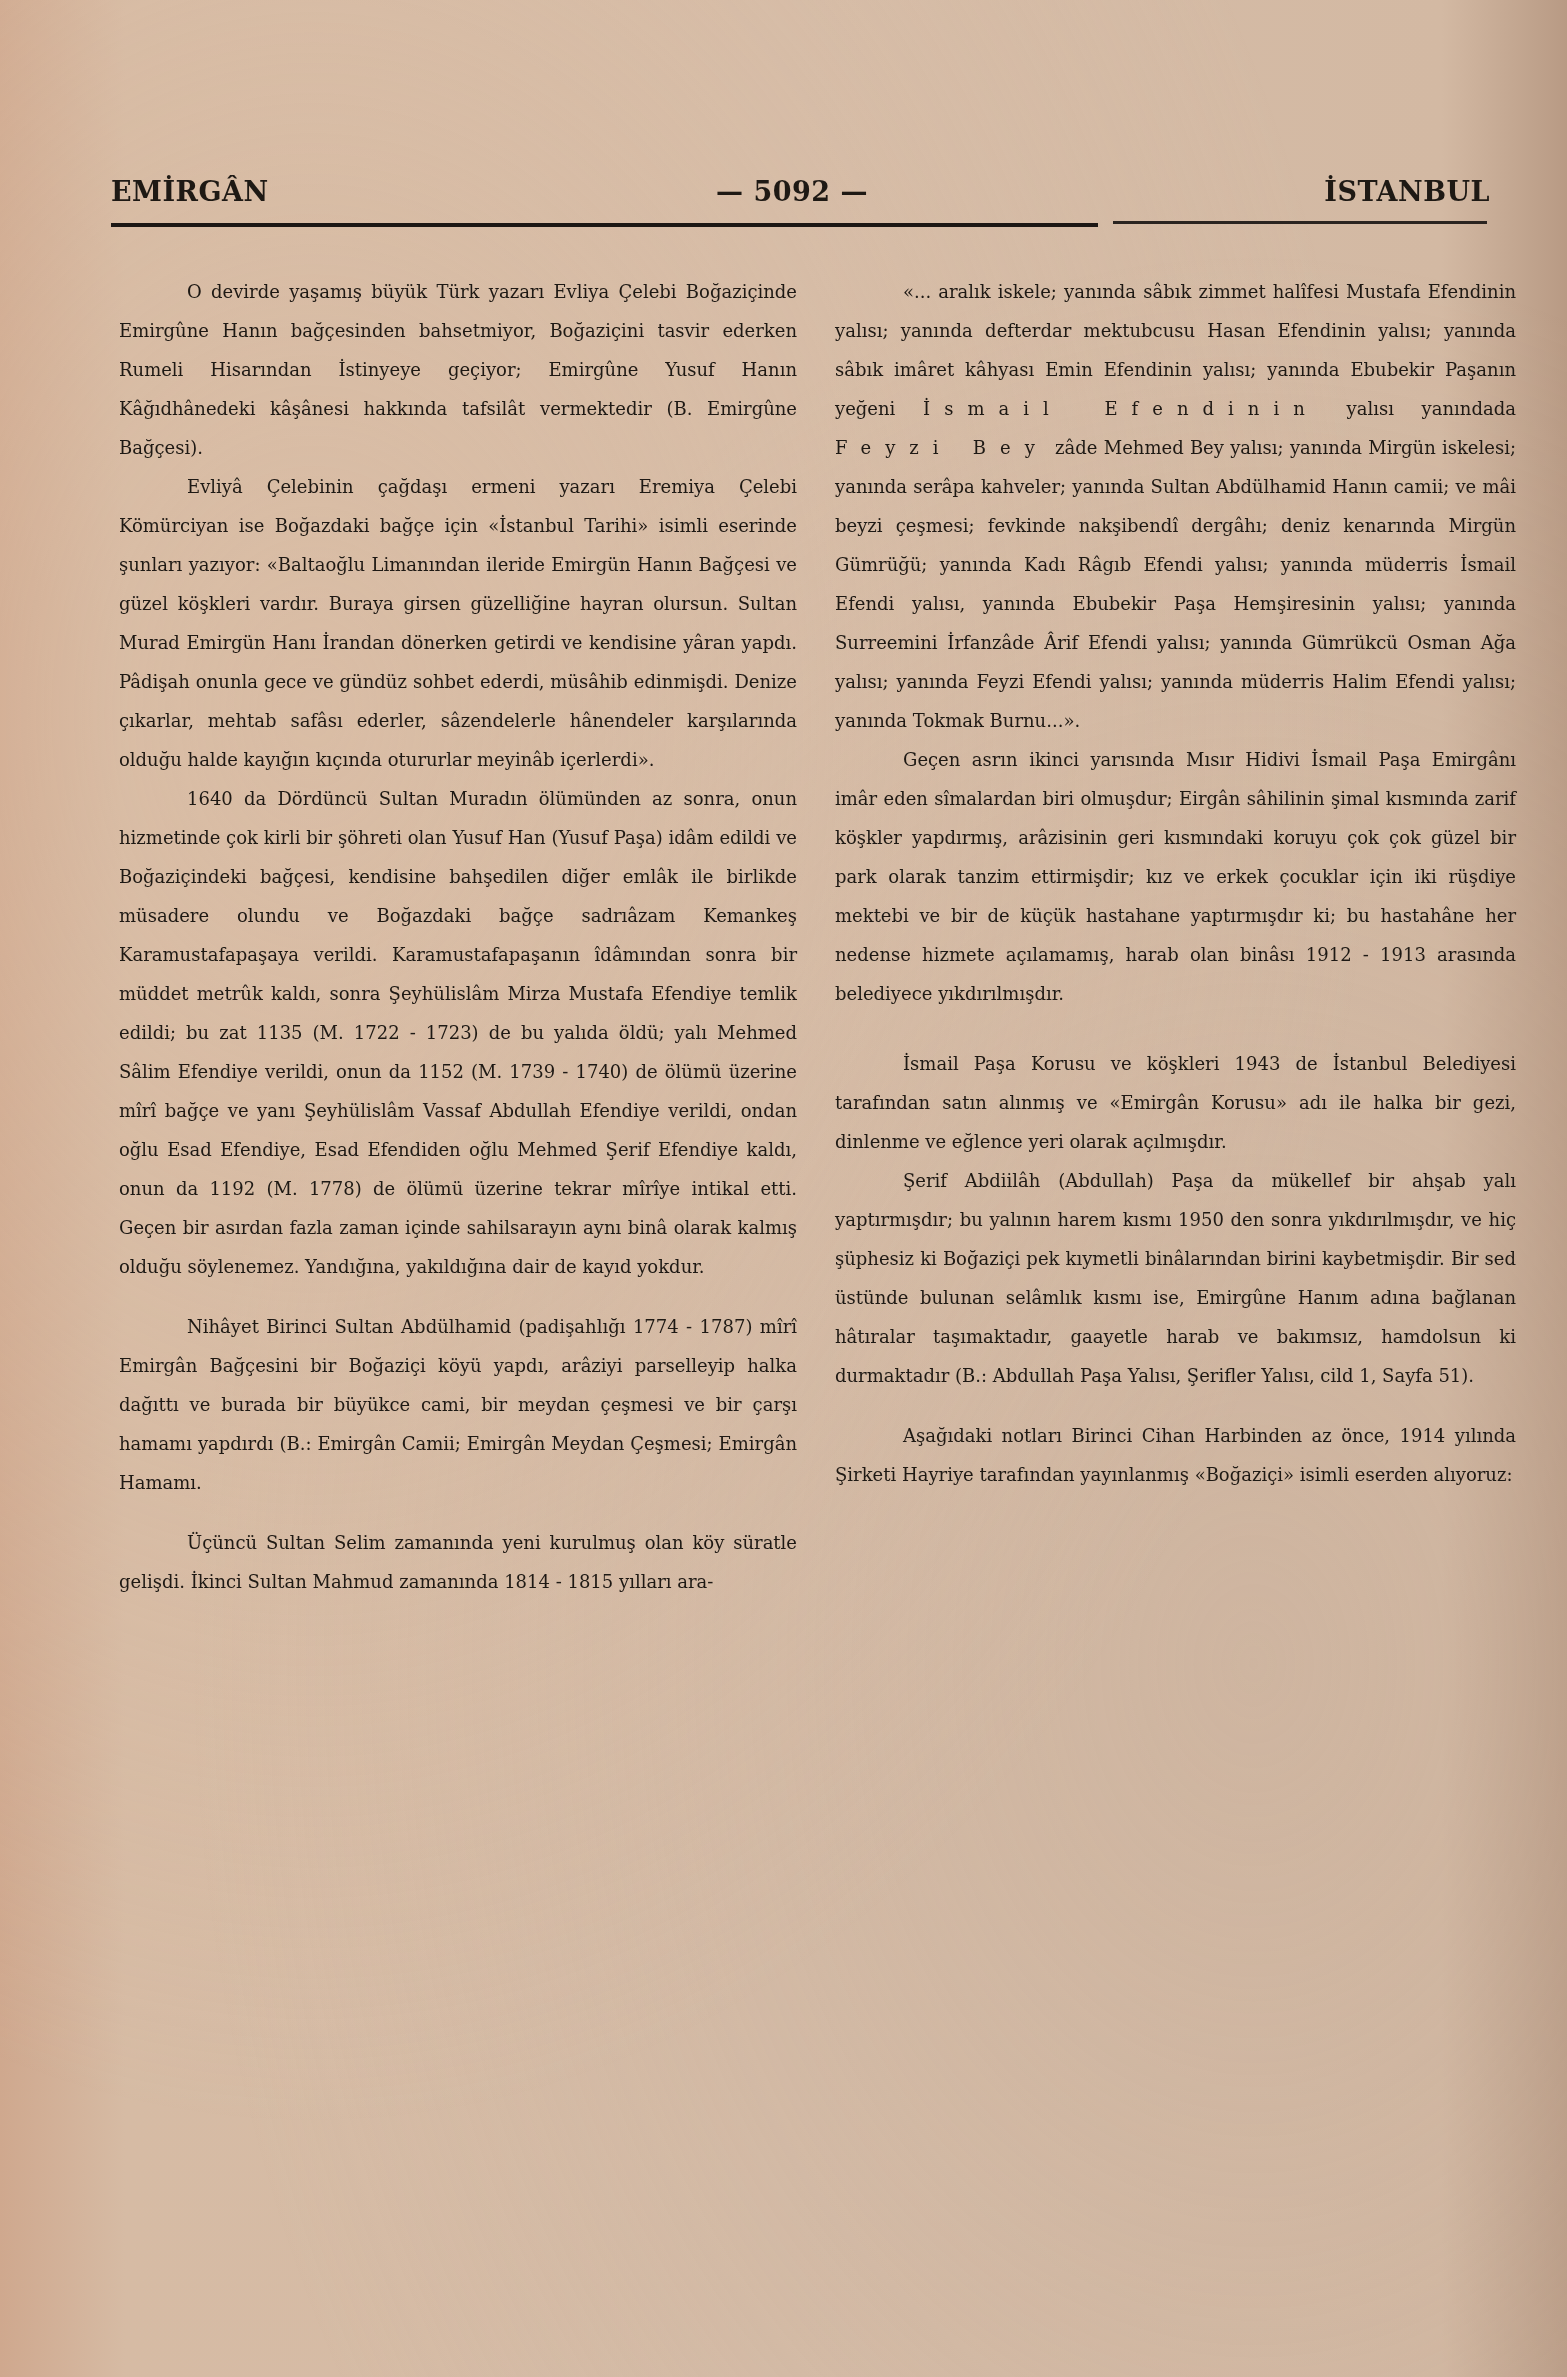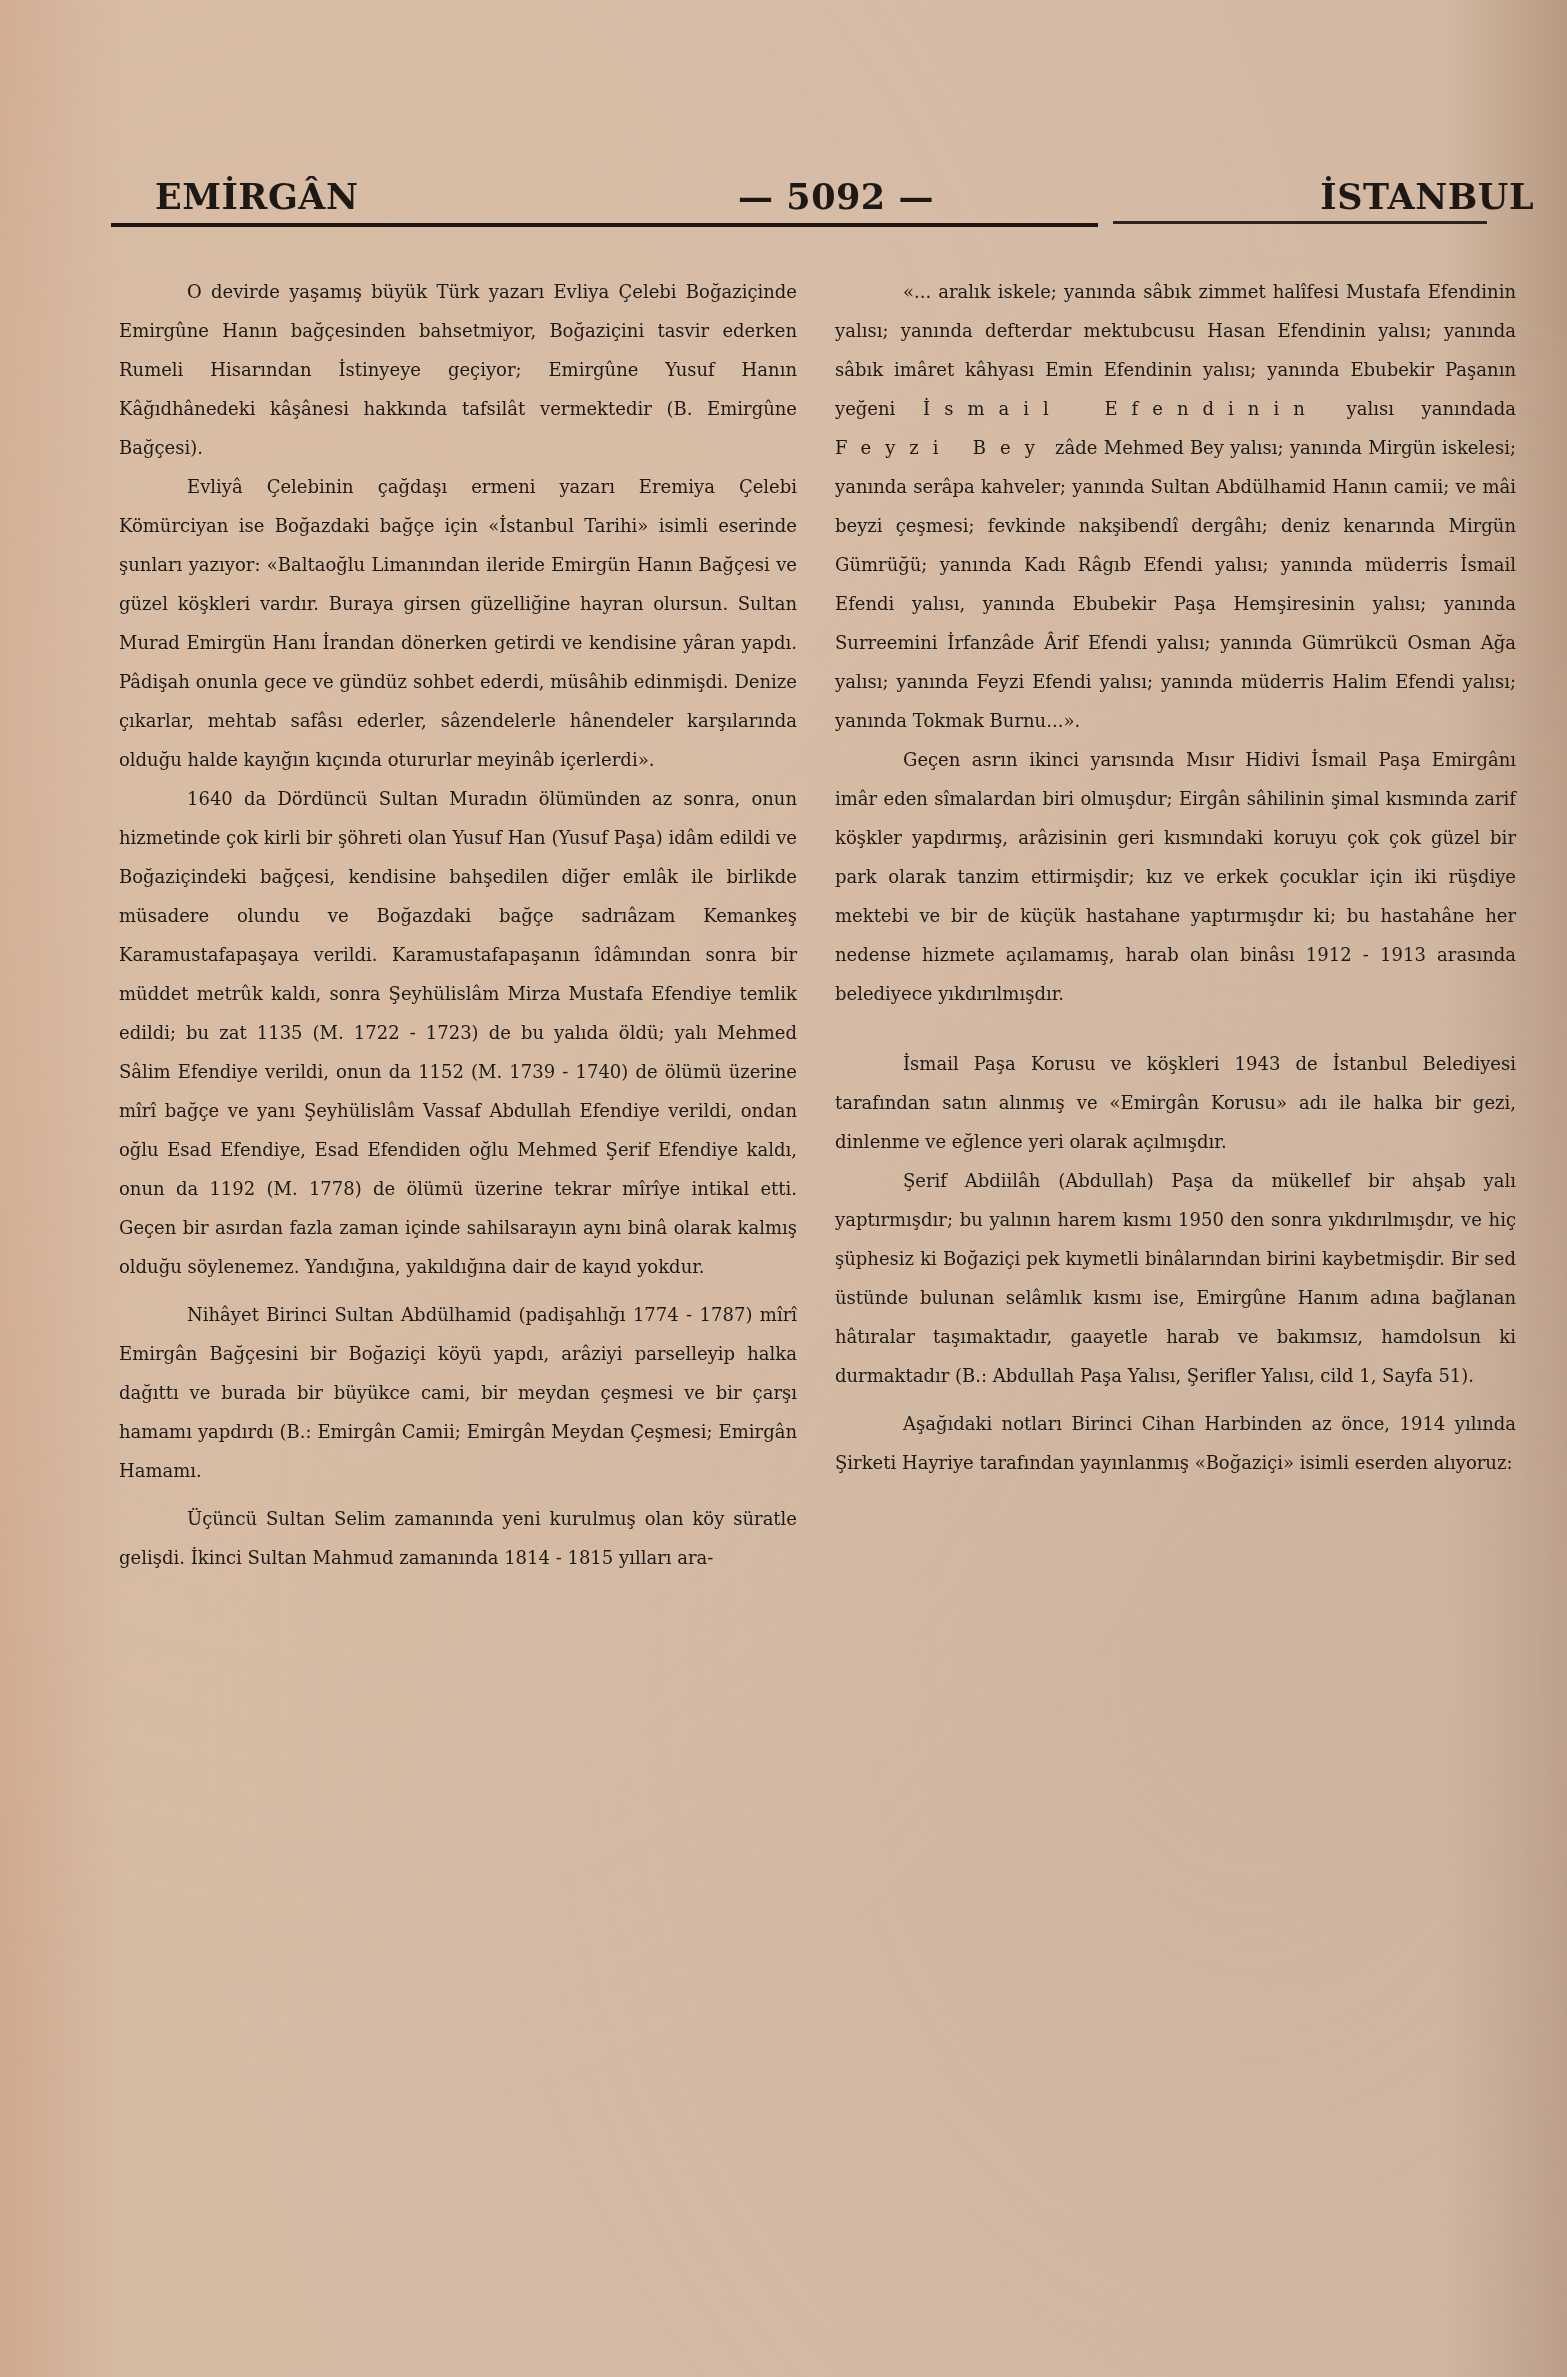--- a/index.html
+++ b/index.html
@@ -13,21 +13,21 @@
     position: relative;
     overflow: hidden;
     font-family: "DejaVu Serif", "Liberation Serif", serif;
     color: #1e1914;
   }
   .page { position: absolute; left: 0; top: 0; width: 1568px; height: 2377px; }
 
   .running-head {
     position: absolute; top: 176px; left: 111px; width: 1379px; height: 43px;
     font-family: "DejaVu Serif", serif; font-weight: bold;
-    font-size: 35px; letter-spacing: 0.5px; margin-left: 44px;
+    font-size: 27px; letter-spacing: 0.5px;
   }
   .running-head .left { position: absolute; left: 0; top: 0; }
   .running-head .center { position: absolute; left: 681px; top: 0; transform: translateX(-50%); }
   .running-head .right { position: absolute; right: 0; top: 0; }
 
   .rule-left {
     position: absolute; top: 223px; left: 111px; width: 987px; height: 3.7px;
     background: #1c1714;
   }
   .rule-right {
@@ -37,21 +37,21 @@
 
   .column {
     position: absolute; top: 272px;
     font-size: 18px; line-height: 39px;
     text-align: justify;
   }
   .col-left { left: 119px; width: 678px; }
   .col-right { left: 835px; width: 681px; }
   .column p { margin: 0; text-indent: 0; }
   .column p.indent { text-indent: 68px; }
-  .column p.gap { margin-top: 9px; }
+  .column p.gap { margin-top: 21px; }
   .column p.gap2 { margin-top: 31px; }
   .spaced { letter-spacing: 14px; }
 </style>
 </head>
 <body>
 
 <div class="page">
 
   <div class="running-head">
     <span class="left">EMİRGÂN</span>

